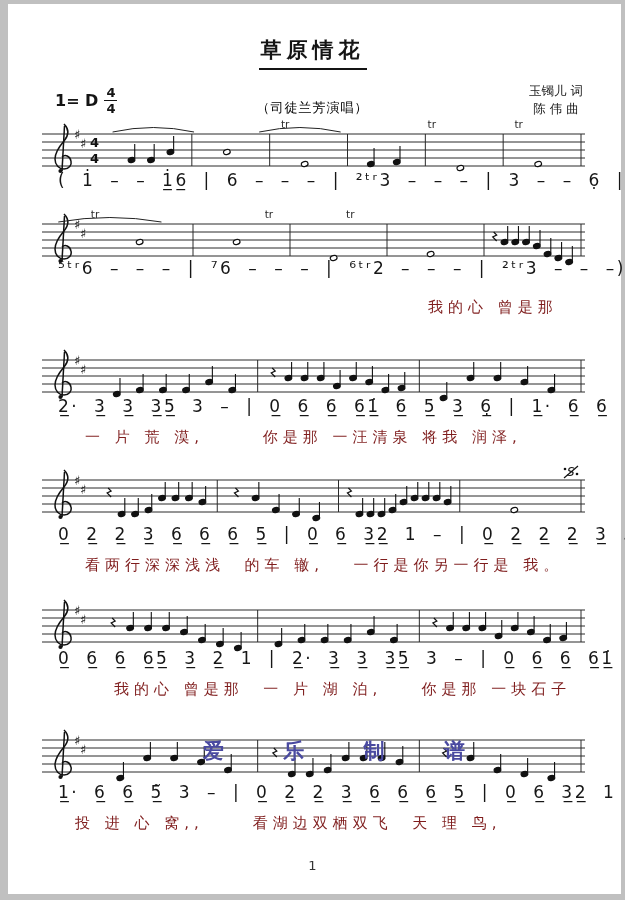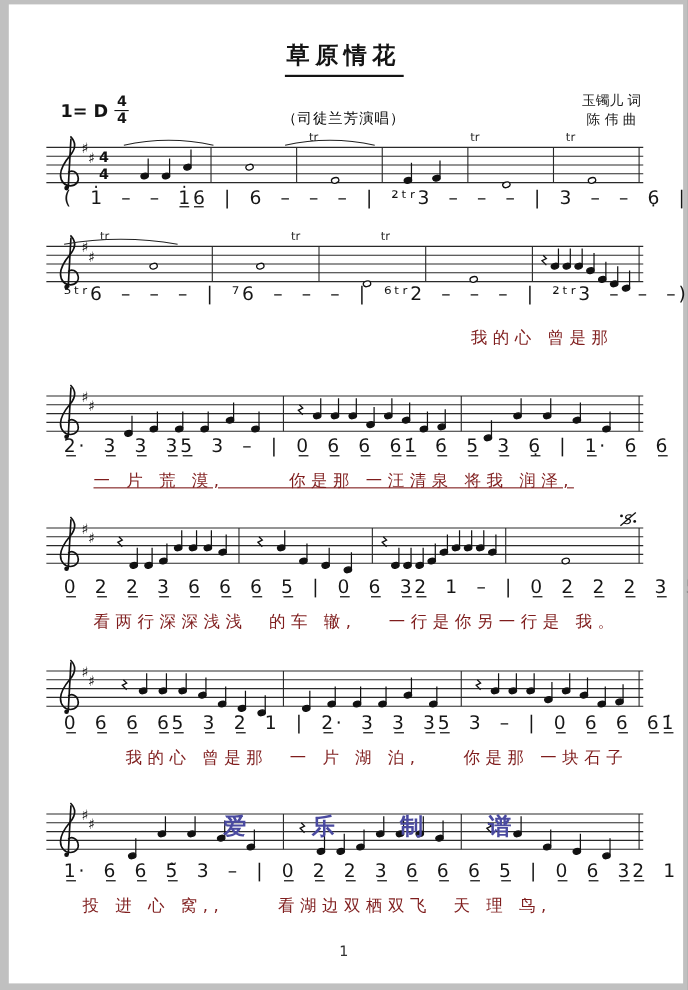--- a/index.html
+++ b/index.html
@@ -184,21 +184,21 @@
           <ellipse cx="428.52777777777777" cy="34" rx="3.4" ry="2.5" fill="#111" stroke="#111" stroke-width="1.2" transform="rotate(-15 428.52777777777777 34)"></ellipse>
           <line x1="431.72777777777776" y1="33" x2="431.72777777777776" y2="18" stroke="#111" stroke-width="1.1"></line>
           <ellipse cx="455.4722222222222" cy="34" rx="3.4" ry="2.5" fill="#111" stroke="#111" stroke-width="1.2" transform="rotate(-15 455.4722222222222 34)"></ellipse>
           <line x1="458.67222222222216" y1="33" x2="458.67222222222216" y2="18" stroke="#111" stroke-width="1.1"></line>
           <ellipse cx="482.41666666666663" cy="38" rx="3.4" ry="2.5" fill="#111" stroke="#111" stroke-width="1.2" transform="rotate(-15 482.41666666666663 38)"></ellipse>
           <line x1="485.6166666666666" y1="37" x2="485.6166666666666" y2="22" stroke="#111" stroke-width="1.1"></line>
           <ellipse cx="509.3611111111111" cy="46" rx="3.4" ry="2.5" fill="#111" stroke="#111" stroke-width="1.2" transform="rotate(-15 509.3611111111111 46)"></ellipse>
           <line x1="512.5611111111111" y1="45" x2="512.5611111111111" y2="30" stroke="#111" stroke-width="1.1"></line>
         </svg></div>
       <div class="abs jianpu" style="top: 396px;">2̲· 3̲ 3̲ 3̲5̲ 3 – | 0̲ 6̲ 6̲ 6̲1̲̇ 6̲ 5̲ 3̲ 6̣̲ | 1̲· 6̲ 6̲ 5̲̃ 3 – |</div>
-      <div class="abs lyrics" style="top: 428px; left: 85px; text-decoration: underline;">一 片 荒 漠,      你是那 一汪清泉 将我 润泽,</div>
+      <div class="abs lyrics" style="top: 428px; left: 85px;">一 片 荒 漠,      你是那 一汪清泉 将我 润泽,</div>
       <div class="abs staff-wrap" style="top: 464px;"><svg width="543" height="58">
           <line x1="0" y1="16" x2="543" y2="16" stroke="#2a2a2a" stroke-width="1"></line>
           <line x1="0" y1="24" x2="543" y2="24" stroke="#2a2a2a" stroke-width="1"></line>
           <line x1="0" y1="32" x2="543" y2="32" stroke="#2a2a2a" stroke-width="1"></line>
           <line x1="0" y1="40" x2="543" y2="40" stroke="#2a2a2a" stroke-width="1"></line>
           <line x1="0" y1="48" x2="543" y2="48" stroke="#2a2a2a" stroke-width="1"></line>
           <g stroke="#111" fill="none" stroke-width="1.5">
             <path d="M22 6 C27 11 27 17 22 23 C16 30 13 35 13 41 C13 47 17 51 22 51 C27 51 30 47 29 43 C28 38 23 36 20 39"></path>
             <line x1="22.5" y1="8" x2="20" y2="53"></line>
           </g>

